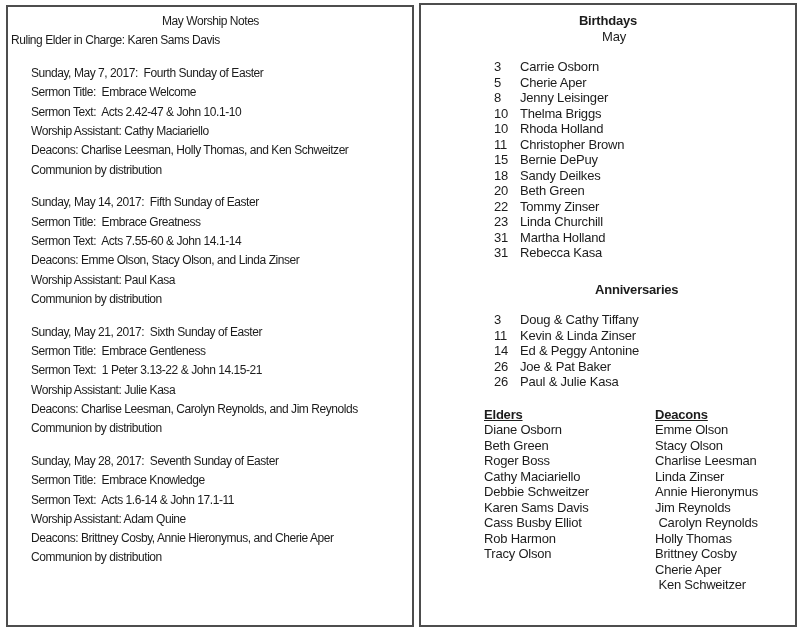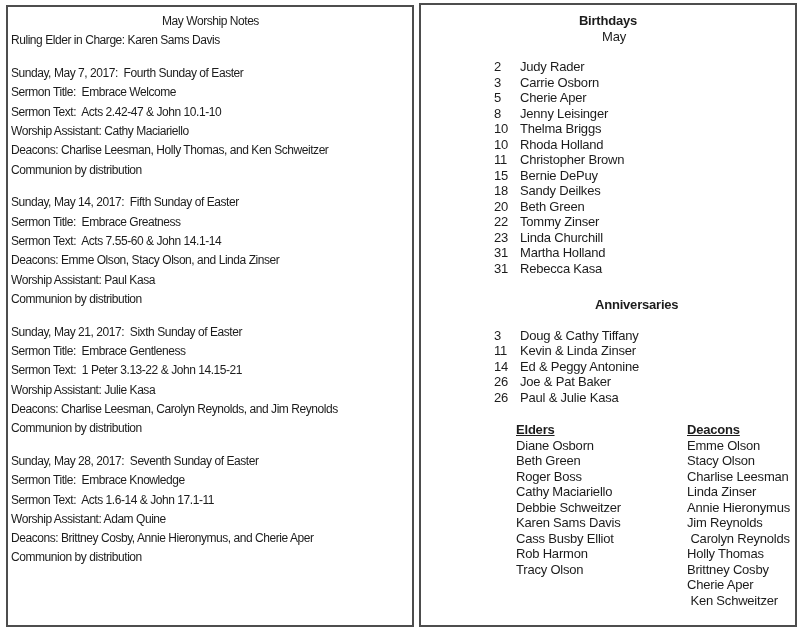--- a/index.html
+++ b/index.html
@@ -35,20 +35,21 @@
   }
   .wn-title {
     text-align: center;
     white-space: pre;
   }
   .wn-line {
     white-space: pre;
   }
   .service {
     margin-top: 13.5px;
+    margin-left: 20px;
   }
   
   .panel-right {
     left: 419px;
     top: 3px;
     width: 378px;
     height: 624px;
     padding-top: 8px;
     font-size: 13px;
     line-height: 15.5px;
@@ -76,21 +77,21 @@
     width: 26px;
   }
   .anniv-heading {
     font-weight: bold;
     margin-top: 21px;
     margin-left: 174px;
     white-space: pre;
   }
   .officers {
     margin-top: 17px;
-    padding-left: 95px;
+    padding-left: 63px;
     display: flex;
   }
   .officers-col-elders {
     width: 171px;
     flex: 0 0 171px;
   }
   .officers-col-deacons {
     flex: 1;
   }
   .col-heading {
@@ -146,21 +147,20 @@
       <div class="wn-line">Communion by distribution</div>
     </div>
 </div>
 
 <div class="panel panel-right">
   <div class="rp-heading-center">Birthdays</div>
   <div class="rp-subheading">May</div>
 
   <div class="num-list">
 
-  <div class="row"><span class="num">2</span><span>Judy Rader</span></div>
       <div class="row"><span class="num">3</span><span>Carrie Osborn</span></div>
       <div class="row"><span class="num">5</span><span>Cherie Aper</span></div>
       <div class="row"><span class="num">8</span><span>Jenny Leisinger</span></div>
       <div class="row"><span class="num">10</span><span>Thelma Briggs</span></div>
       <div class="row"><span class="num">10</span><span>Rhoda Holland</span></div>
       <div class="row"><span class="num">11</span><span>Christopher Brown</span></div>
       <div class="row"><span class="num">15</span><span>Bernie DePuy</span></div>
       <div class="row"><span class="num">18</span><span>Sandy Deilkes</span></div>
       <div class="row"><span class="num">20</span><span>Beth Green</span></div>
       <div class="row"><span class="num">22</span><span>Tommy Zinser</span></div>

